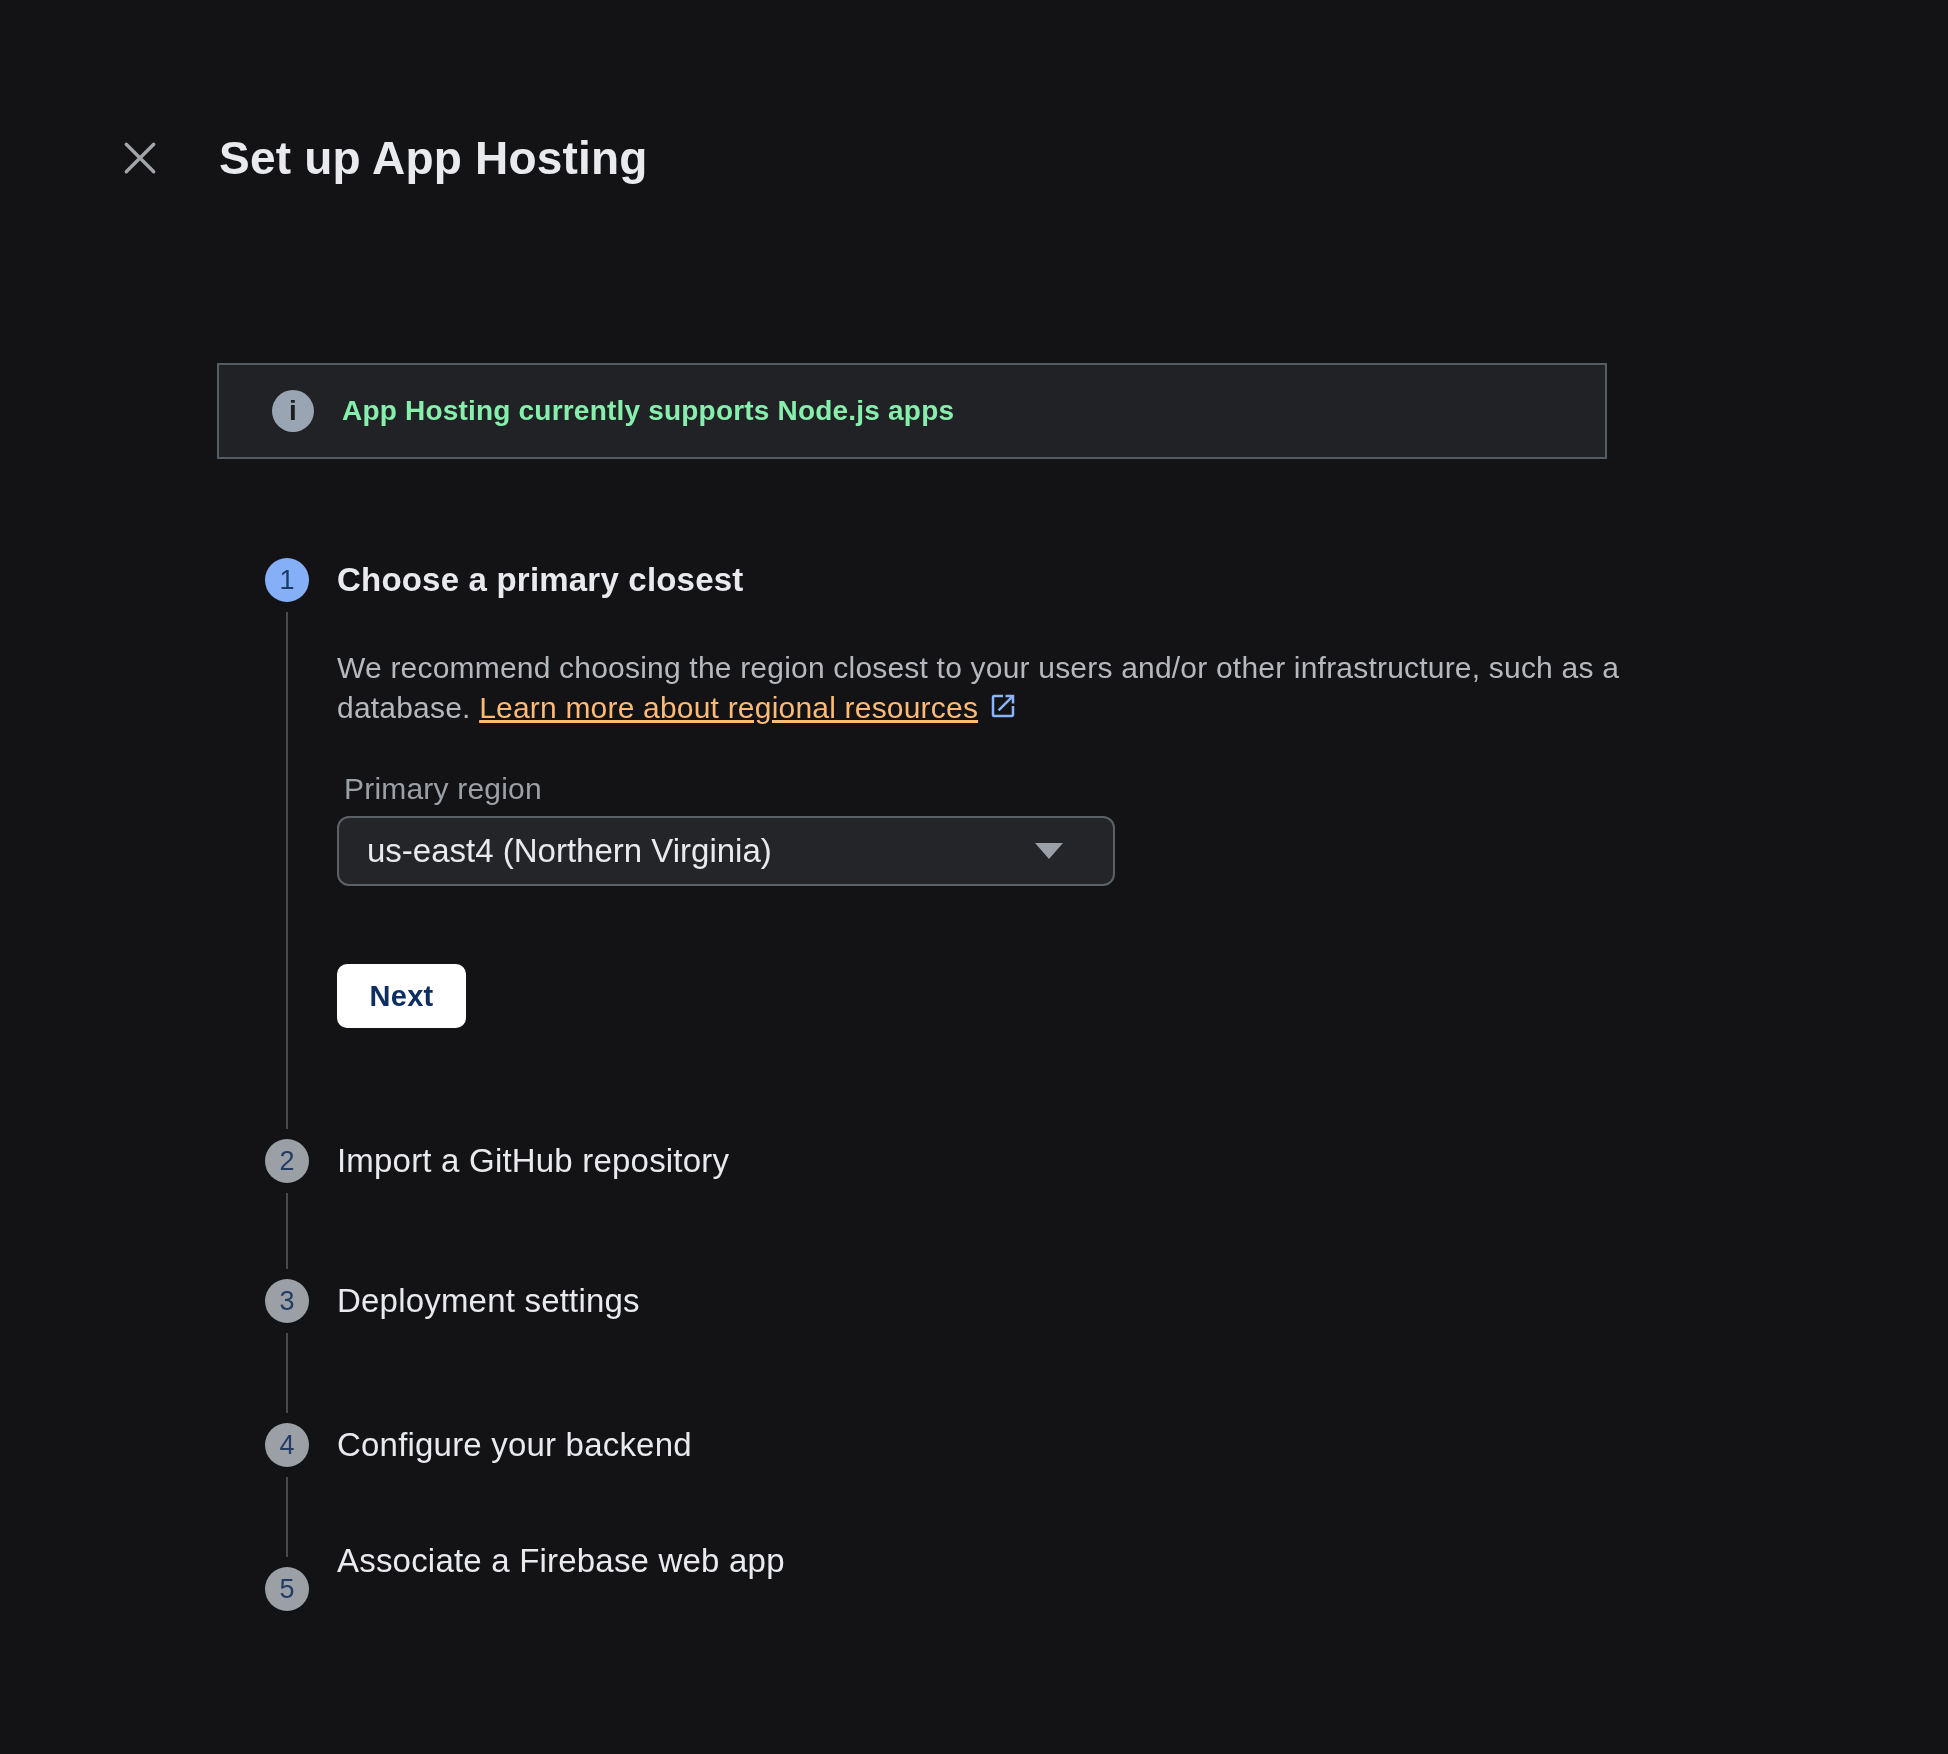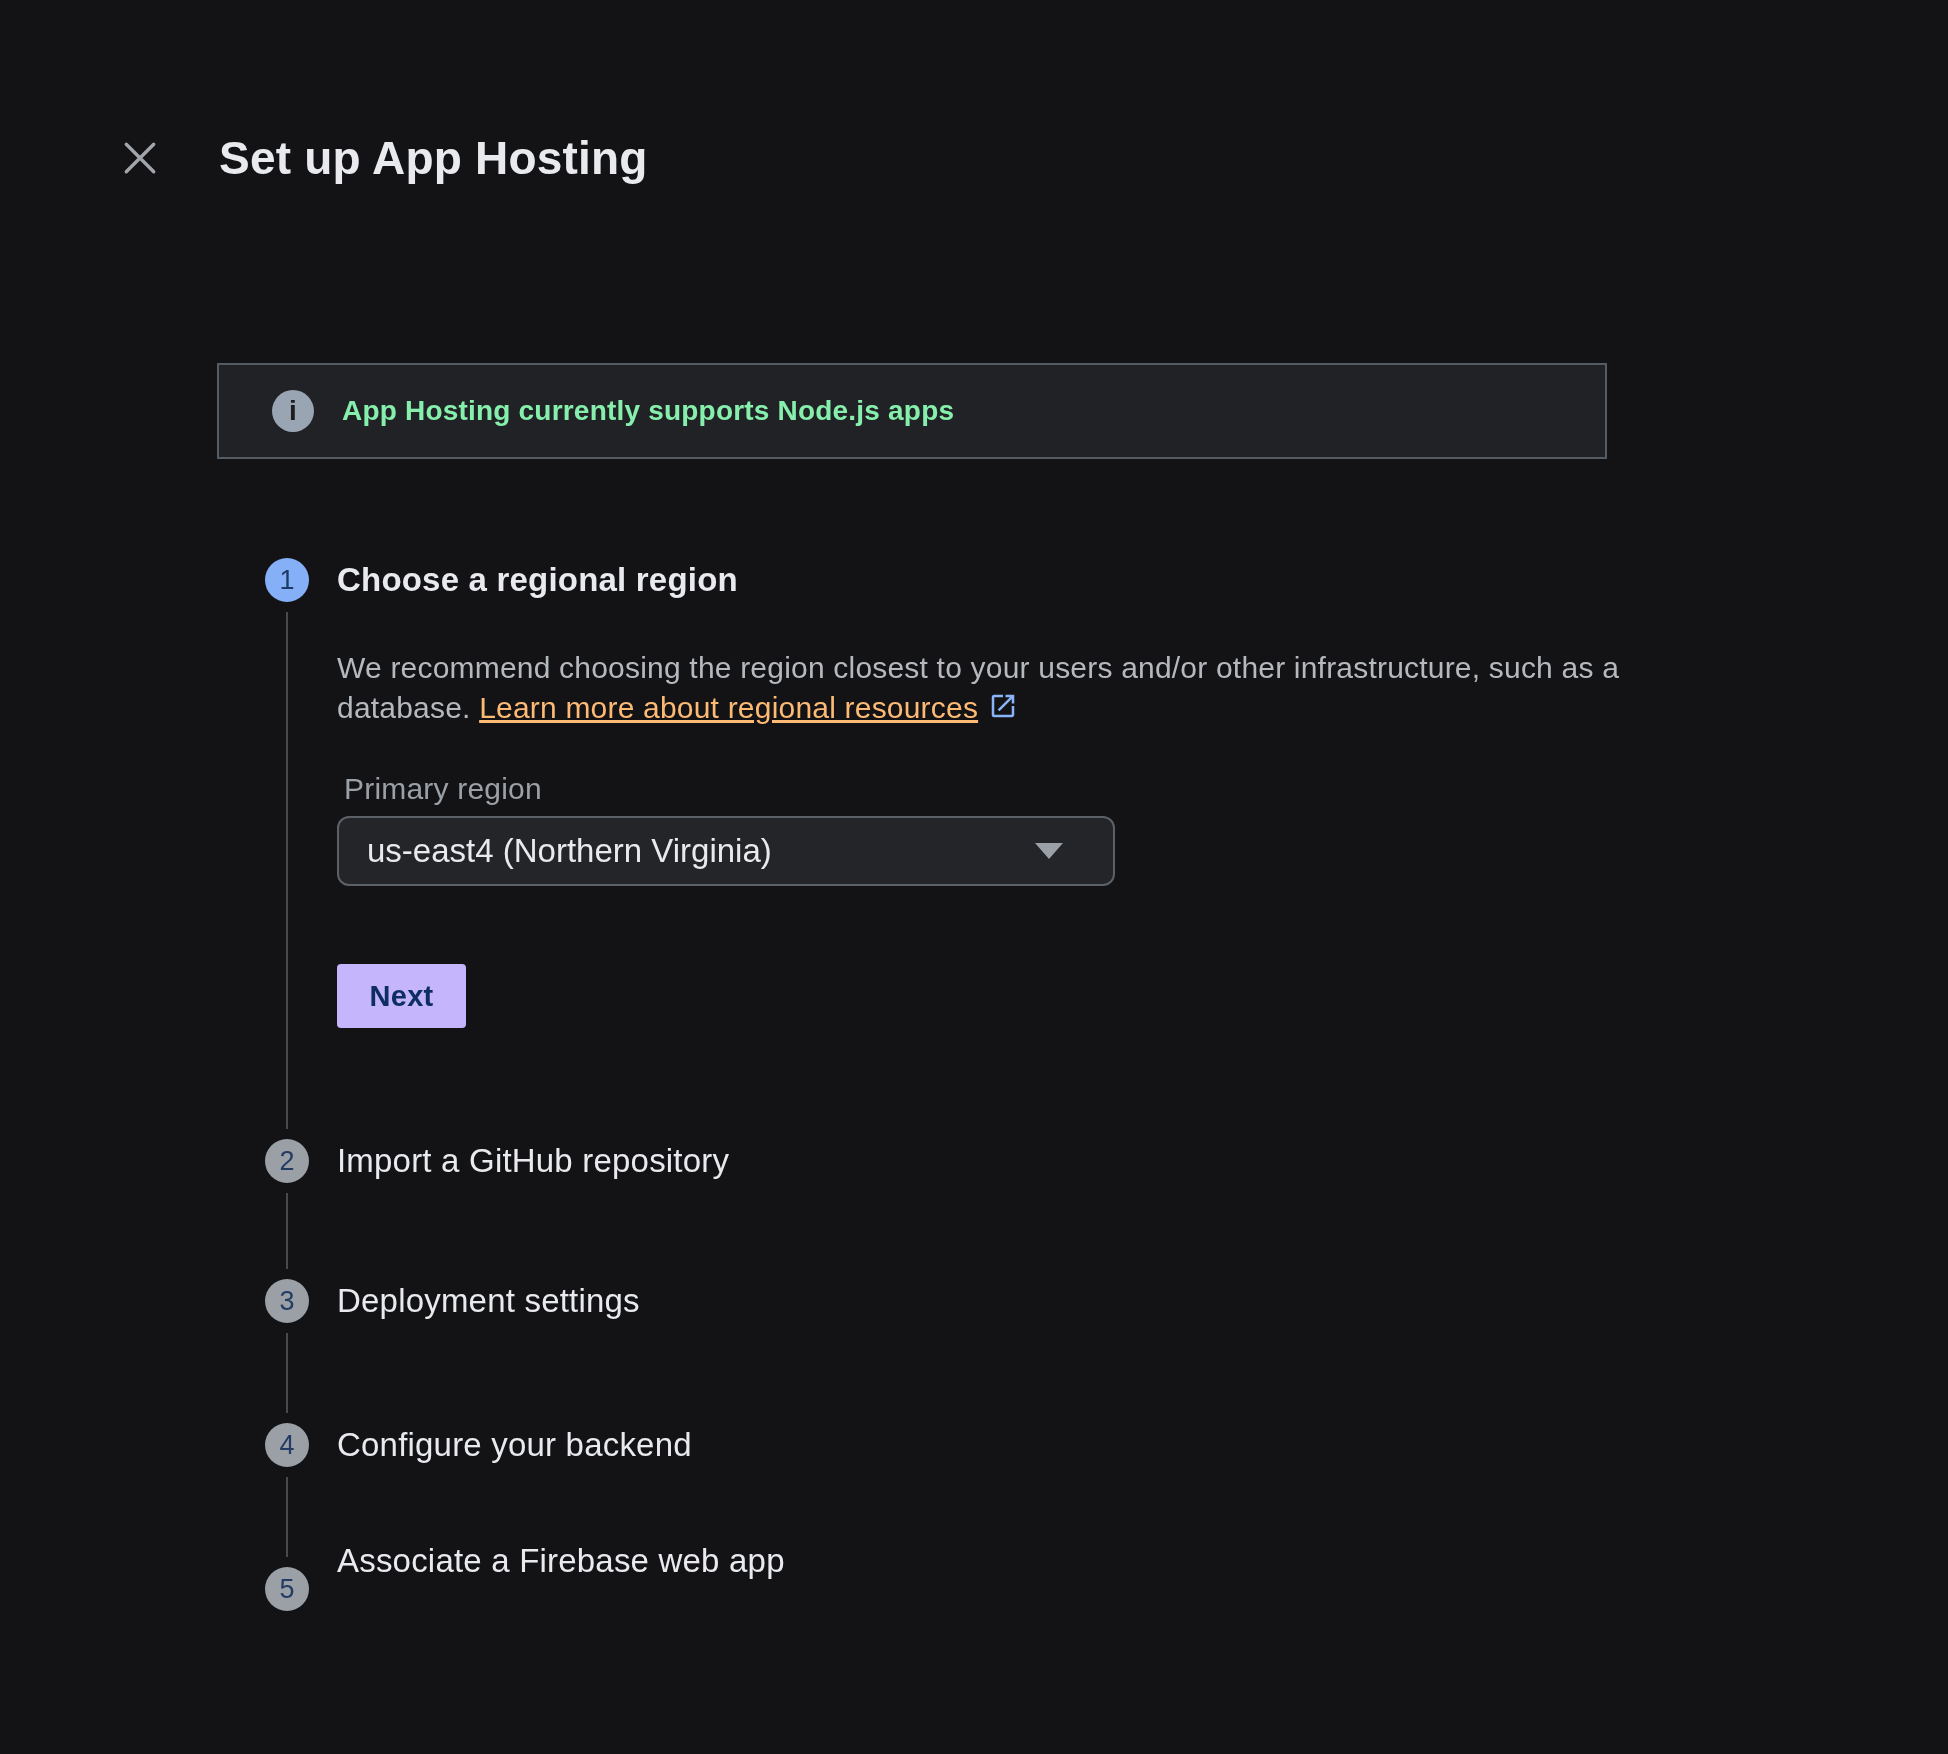--- a/index.html
+++ b/index.html
@@ -95,21 +95,21 @@
     white-space:nowrap;overflow:hidden;
   }
   .select-caret{
     width:0;height:0;flex:0 0 auto;
     border-left:14px solid transparent;
     border-right:14px solid transparent;
     border-top:16px solid #9aa0a6;
   }
   .next-btn{
     left:337px;top:964px;width:129px;height:64px;
-    background:#c4b5fd;border:none;border-radius:4px;
+    background:#ffffff;border:none;border-radius:10px;
     display:flex;align-items:center;justify-content:center;
     font-size:29px;font-weight:700;color:#0e2e62;
     font-family:inherit;letter-spacing:.3px;
     cursor:pointer;
   }
 </style>
 </head>
 <body>
 
 <div class="abs close-btn">
@@ -120,21 +120,21 @@
   </span>
 </div>
 <div class="abs page-title">Set up App Hosting</div>
 
 <div class="abs banner">
   <div class="info-icon">i</div>
   <div class="banner-text">App Hosting currently supports Node.js apps</div>
 </div>
 
 <div class="abs step-circle active" style="top:558px;">1</div>
-<div class="abs step-label active" style="top:558px;">Choose a regional region</div>
+<div class="abs step-label active" style="top:558px;">Choose a primary closest</div>
 
 <div class="abs connector" style="top:612px;height:517px;"></div>
 
 <div class="abs step-circle inactive" style="top:1139px;">2</div>
 <div class="abs step-label" style="top:1139px;">Import a GitHub repository</div>
 
 <div class="abs connector" style="top:1193px;height:76px;"></div>
 
 <div class="abs step-circle inactive" style="top:1279px;">3</div>
 <div class="abs step-label" style="top:1279px;">Deployment settings</div>

